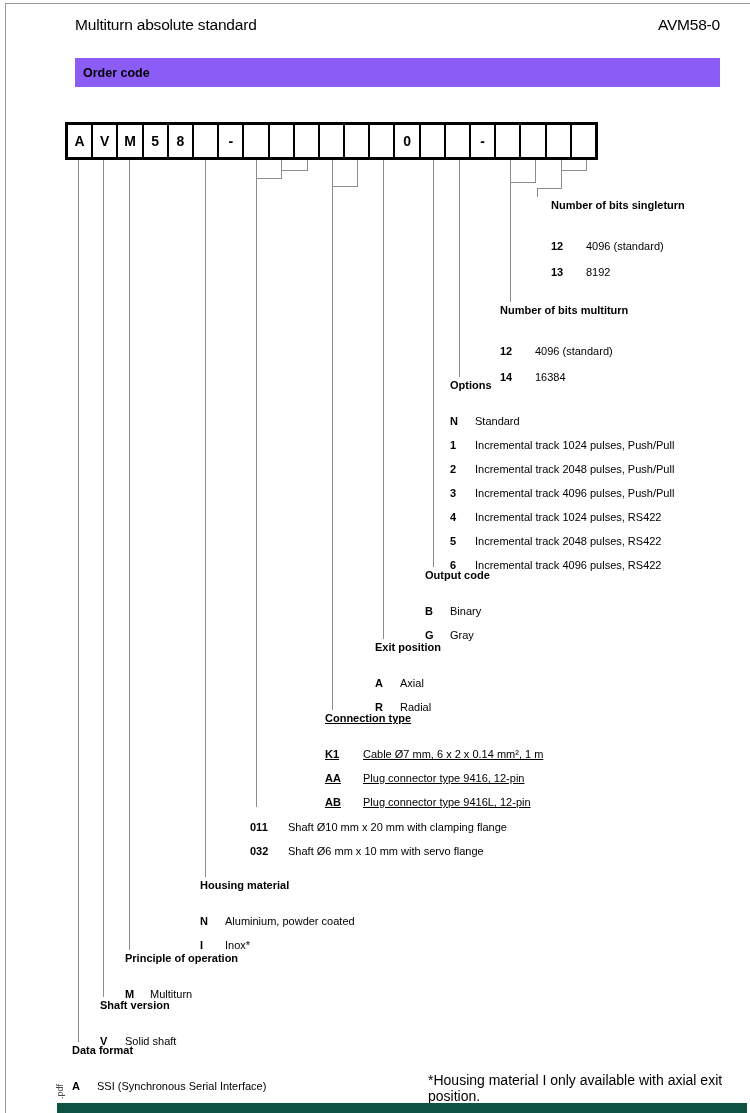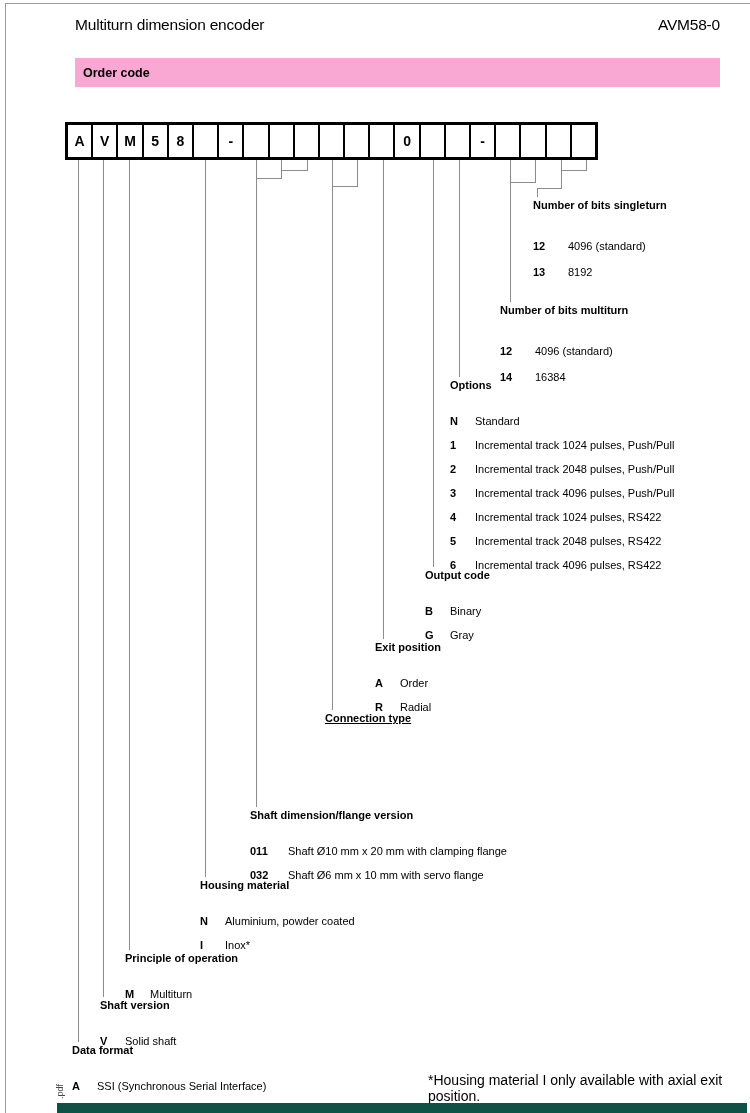--- a/index.html
+++ b/index.html
@@ -33,24 +33,24 @@
   .footnote{position:absolute;left:428px;top:1072px;font-size:14px;}
   .side-label{position:absolute;left:55px;top:1084px;font-size:9px;color:#444;
     writing-mode:vertical-rl;transform:rotate(180deg);}
   .footer-bar{position:absolute;left:57px;top:1103px;width:690px;height:10px;}
 </style>
 </head>
 <body>
 
 <div class="page-frame"></div>
 
-<div class="doc-title">Multiturn dimension encoder</div>
+<div class="doc-title">Multiturn absolute standard</div>
 <div class="doc-product">AVM58-0</div>
 
-<div class="banner" style="background: #f9a8d4;">
+<div class="banner" style="background: #8b5cf6;">
   <span>Order code</span>
 </div>
 
 <div class="code-row" id="codeRow">
     <div class="cell">A</div>
     <div class="cell">V</div>
     <div class="cell">M</div>
     <div class="cell">5</div>
     <div class="cell">8</div>
     <div class="cell"></div>
@@ -88,21 +88,21 @@
 <div class="vline" style="left:459px;top:160px;height:217px;"></div>
 <div class="vline" style="left:510px;top:160px;height:142px;"></div>
 <div class="vline" style="left:535px;top:160px;height:22px;"></div>
 <div class="hline" style="left:510px;top:182px;width:26px;"></div>
 <div class="vline" style="left:561px;top:160px;height:28px;"></div>
 <div class="vline" style="left:586px;top:160px;height:10px;"></div>
 <div class="hline" style="left:561px;top:170px;width:26px;"></div>
 <div class="hline" style="left:537px;top:188px;width:25px;"></div>
 <div class="vline" style="left:537px;top:188px;height:9px;"></div>
 
-<div class="group w35 sp26" style="left:533px;top:199px;">
+<div class="group w35 sp26" style="left:551px;top:199px;">
   <div class="g-head">Number of bits singleturn</div>
   <div>
       <div class="item-row">
         <span class="code">12</span>
         <span class="desc">4096 (standard)</span>
       </div>
       <div class="item-row">
         <span class="code">13</span>
         <span class="desc">8192</span>
       </div>
@@ -165,33 +165,46 @@
         <span class="code">G</span>
         <span class="desc">Gray</span>
       </div>
     </div>
 </div>
 <div class="group" style="left:375px;top:641px;">
   <div class="g-head">Exit position</div>
   <div>
       <div class="item-row">
         <span class="code">A</span>
-        <span class="desc">Order</span>
+        <span class="desc">Axial</span>
       </div>
       <div class="item-row">
         <span class="code">R</span>
         <span class="desc">Radial</span>
       </div>
     </div>
 </div>
 <div class="group w38" style="left:325px;top:712px;text-decoration:underline;">
   <div class="g-head">Connection type</div>
+  <div>
+      <div class="item-row">
+        <span class="code">K1</span>
+        <span class="desc">Cable Ø7 mm, 6 x 2 x 0.14 mm², 1 m</span>
+      </div>
+      <div class="item-row">
+        <span class="code">AA</span>
+        <span class="desc">Plug connector type 9416, 12-pin</span>
+      </div>
+      <div class="item-row">
+        <span class="code">AB</span>
+        <span class="desc">Plug connector type 9416L, 12-pin</span>
+      </div>
+    </div>
 </div>
 <div class="group w38" style="left:250px;top:809px;">
-  <div class="g-head">Shaft dimension/flange version</div>
   <div>
       <div class="item-row">
         <span class="code">011</span>
         <span class="desc">Shaft Ø10 mm x 20 mm with clamping flange</span>
       </div>
       <div class="item-row">
         <span class="code">032</span>
         <span class="desc">Shaft Ø6 mm x 10 mm with servo flange</span>
       </div>
     </div>

